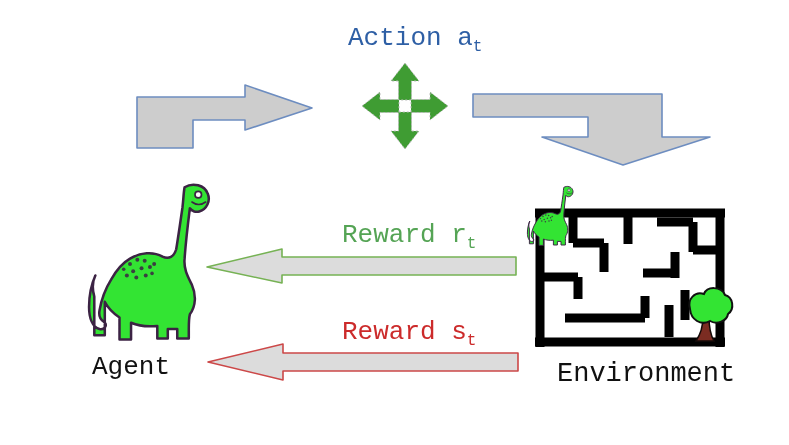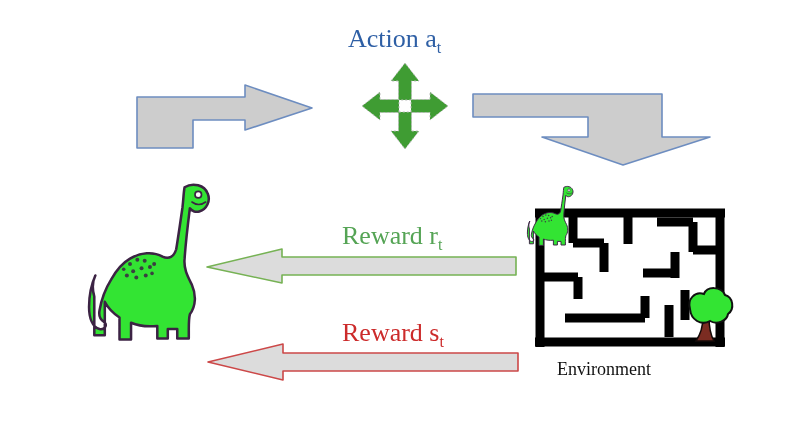--- a/index.html
+++ b/index.html
@@ -1,35 +1,35 @@
 <!DOCTYPE html>
 <html style="--background: #ffffff; --action-text: #2e5fa5; --reward-text: #55a455; --state-text: #cc2b2b; --label-text: #111111; --flow-fill: #cdcdcd; --flow-border: #6d8dc0; --hbar-fill: #dcdcdc; --reward-border: #76b254; --state-border: #cc4848; --action-arrows: #3f9c33; --dino: #33e433; --dino-outline: #3c2344; --maze-wall: #000000; --tree-trunk: #7b2c22;"><head>
 <meta charset="utf-8">
 <style>
   html,body{margin:0;padding:0;background:#fff;}
   #canvas{
     position:relative;
     width:789px;height:445px;
     background:var(--background,#fff);
     overflow:hidden;
-    font-family:Liberation Serif, serif;
+    font-family:Liberation Mono, monospace;
   }
   #scene{position:absolute;left:0;top:0;}
   .lbl{
     position:absolute;
     font-size:26px;
     line-height:1.15;
     white-space:nowrap;
   }
   .lbl sub{font-size:16px;line-height:0;}
   .lbl-action{left:348px;top:24px;color:var(--action-text,#2e5fa5);}
   .lbl-reward{left:336px;top:221px;color:var(--reward-text,#55a455);margin-left:6px;}
   .lbl-state{left:342px;top:318px;color:var(--state-text,#cc2b2b);}
   .lbl-agent{left:92px;top:353px;color:var(--label-text,#111);}
-  .lbl-environment{left:557px;top:359px;color:var(--label-text,#111);font-size:18px;text-align:center;}
+  .lbl-environment{left:557px;top:359px;color:var(--label-text,#111);font-size:27px;text-align:center;}
 </style>
 </head>
 <body>
 
 <div id="canvas">
 
   <svg id="scene" width="789" height="445" viewBox="0 0 789 445">
 
     <defs>
       <g id="dino-shape">
@@ -133,16 +133,17 @@
   </div>
 
   <div class="lbl lbl-reward">
     <span>Reward r</span><sub>t</sub>
   </div>
 
   <div class="lbl lbl-state">
     <span>Reward s</span><sub>t</sub>
   </div>
 
+  <div class="lbl lbl-agent">Agent</div>
 
   <div class="lbl lbl-environment">Environment</div>
 
 </div>
 
 </body></html>

